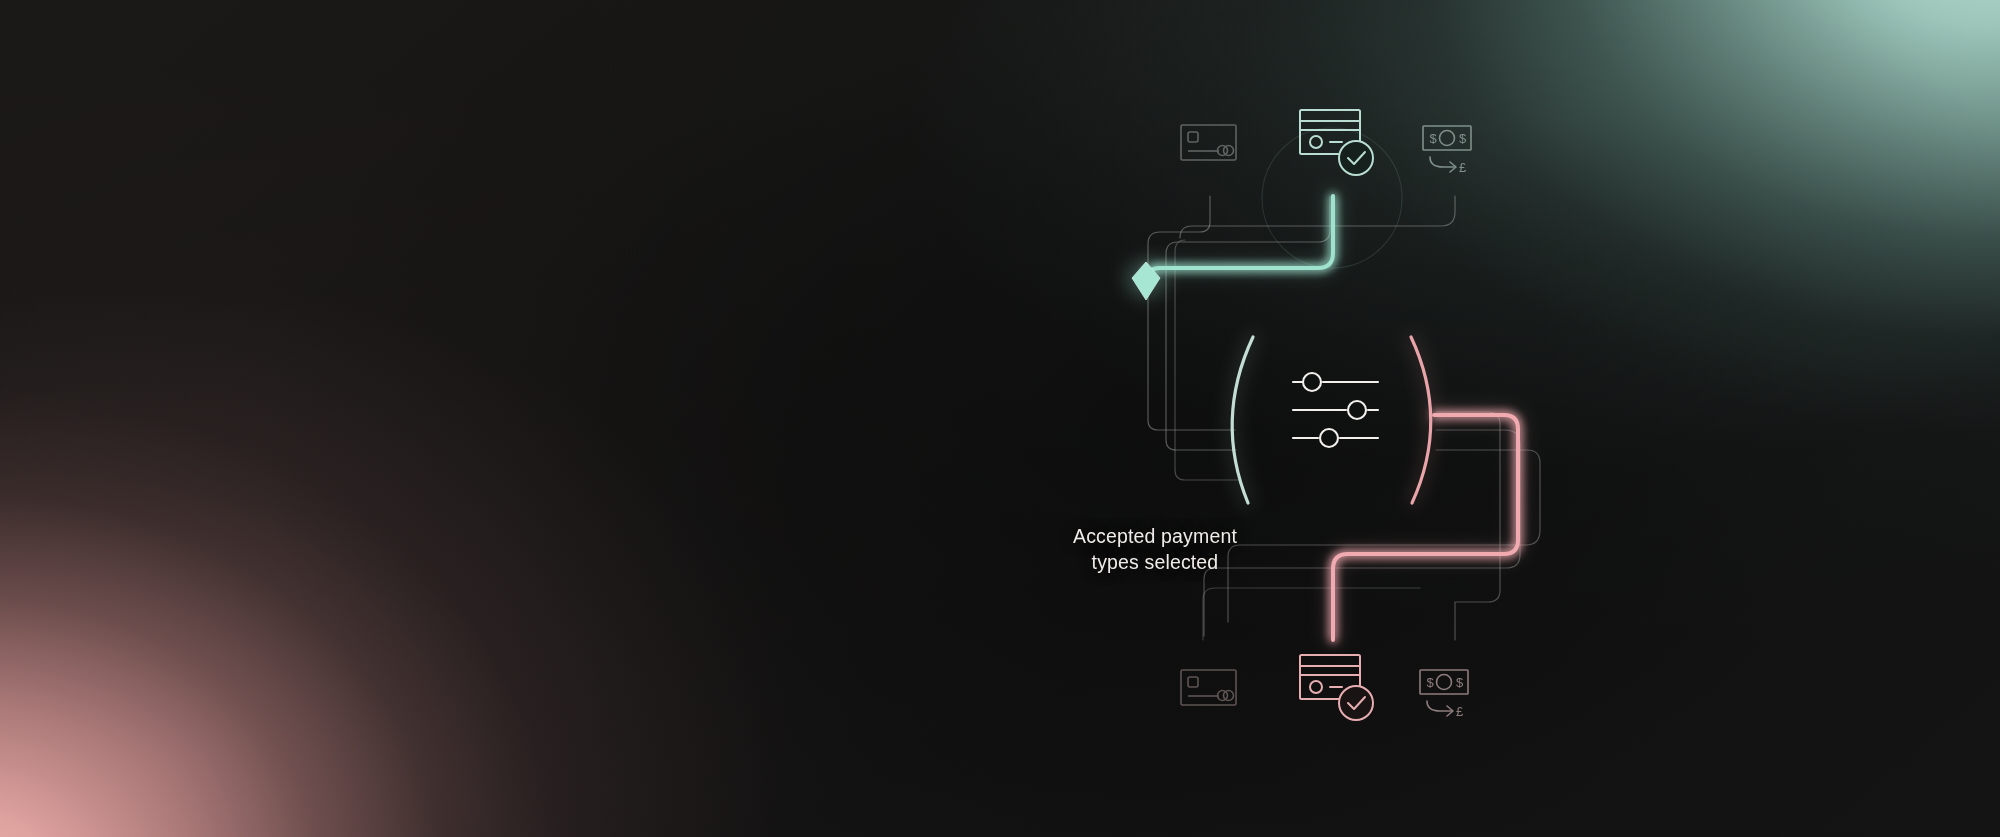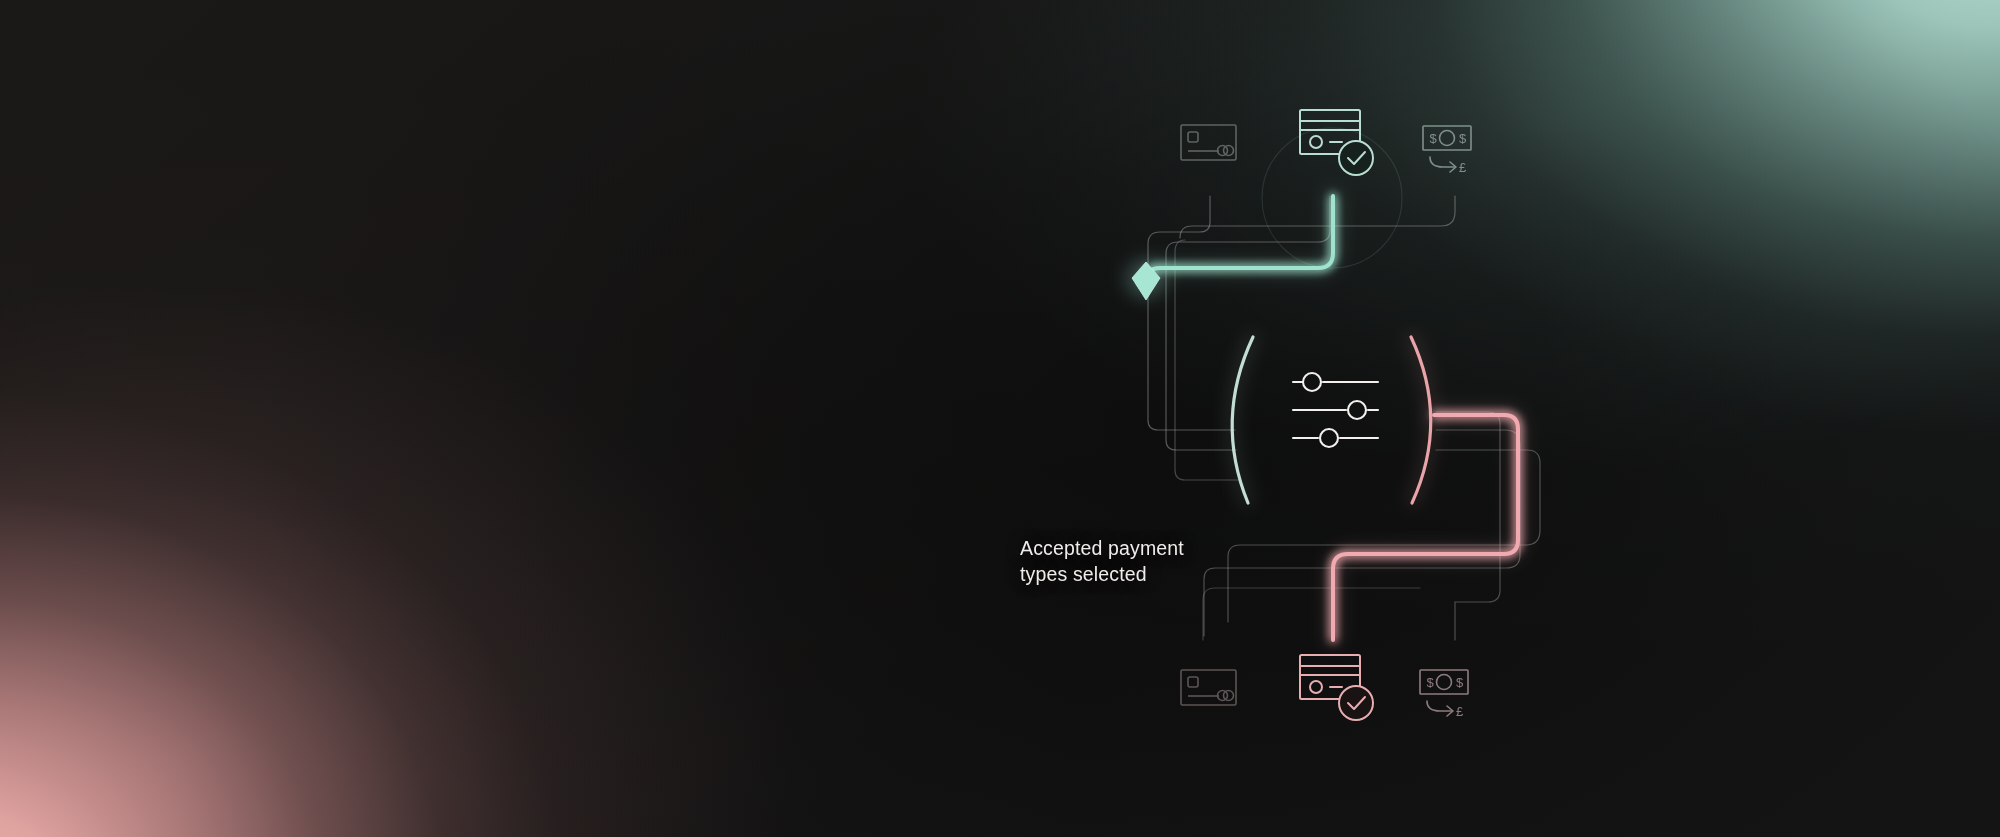--- a/index.html
+++ b/index.html
@@ -71,30 +71,29 @@
   
   #diagram {
     position:absolute; left:0; top:0;
     width:2000px; height:837px;
   }
   
   #caption {
     position:absolute;
     left:1020px; top:524px;
     width:270px;
-    text-align:left;
+    text-align:center;
     color:#f0ece9;
     font-family:"Liberation Sans", sans-serif;
     font-size:19.5px;
     line-height:1.33;
     letter-spacing:0.15px;
     font-weight:400;
     text-shadow:0 0 14px rgba(0,0,0,0.75);
     white-space:pre-line;
-    margin-top:12px;
   }
 </style>
 </head>
 <body>
 
 <div id="stage">
 
   <div class="bg-layer" id="bg-base"></div>
   <div class="bg-layer" id="bg-teal2"></div>
   <div class="bg-layer" id="bg-teal"></div>

